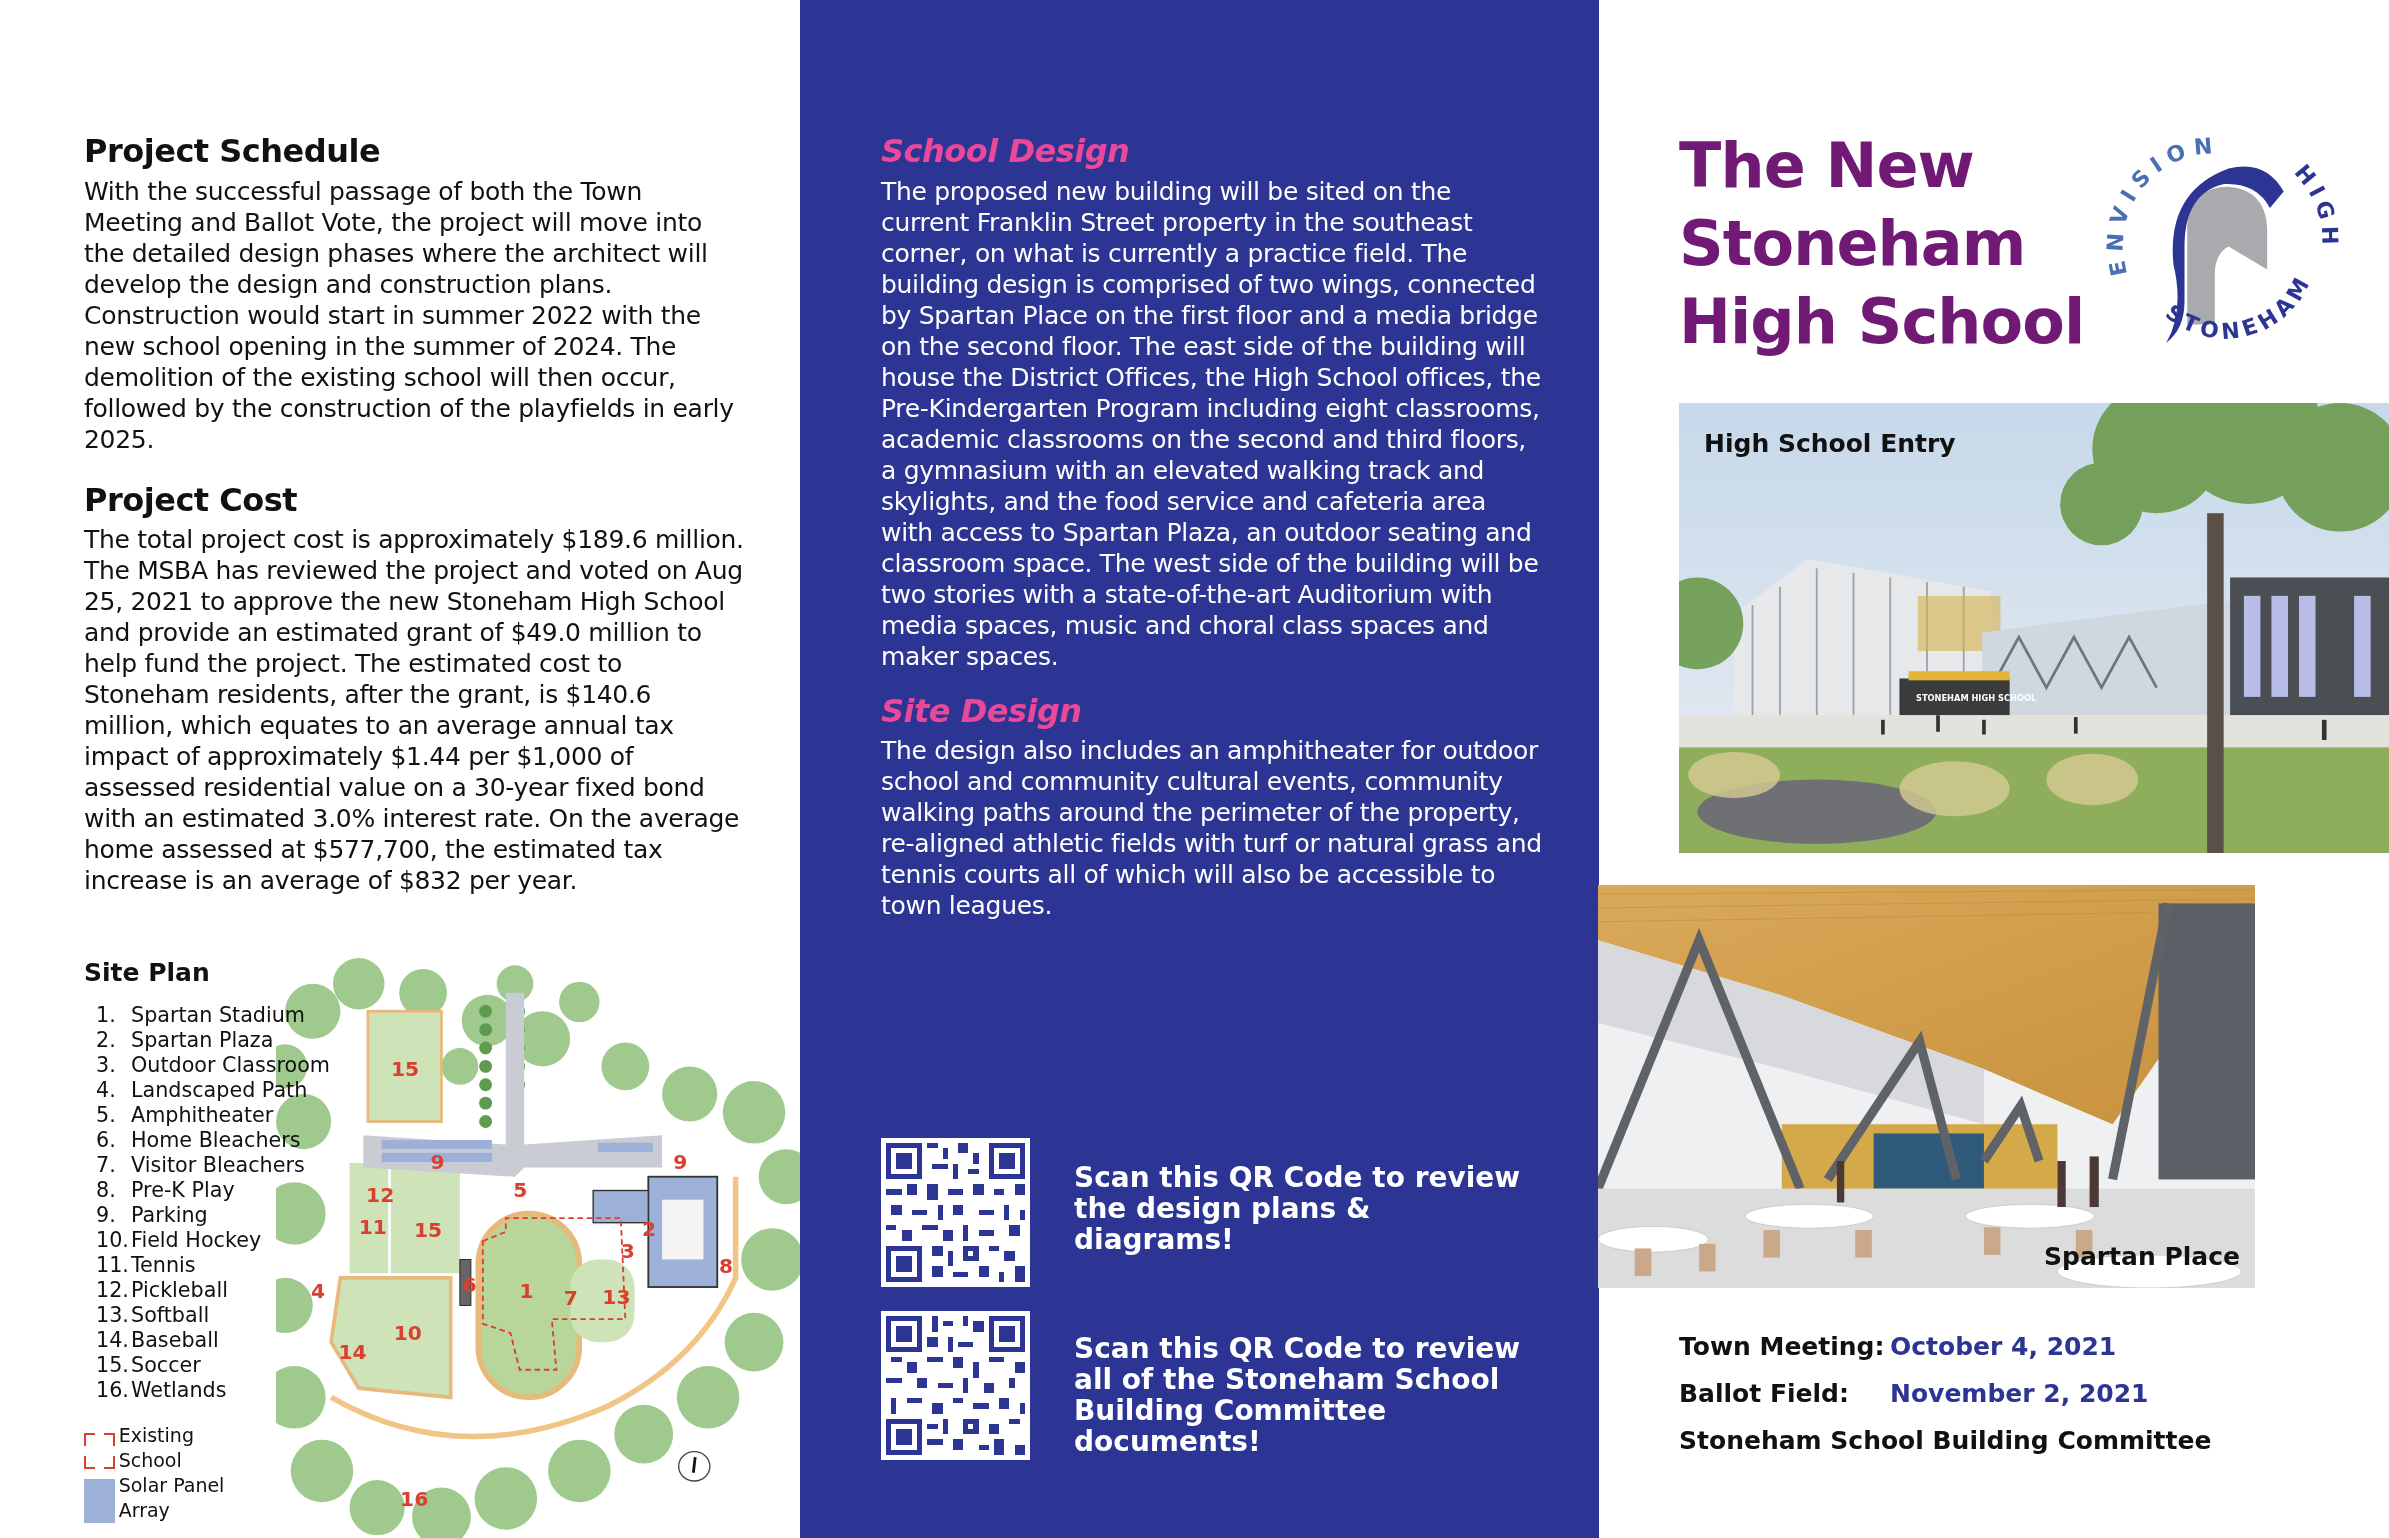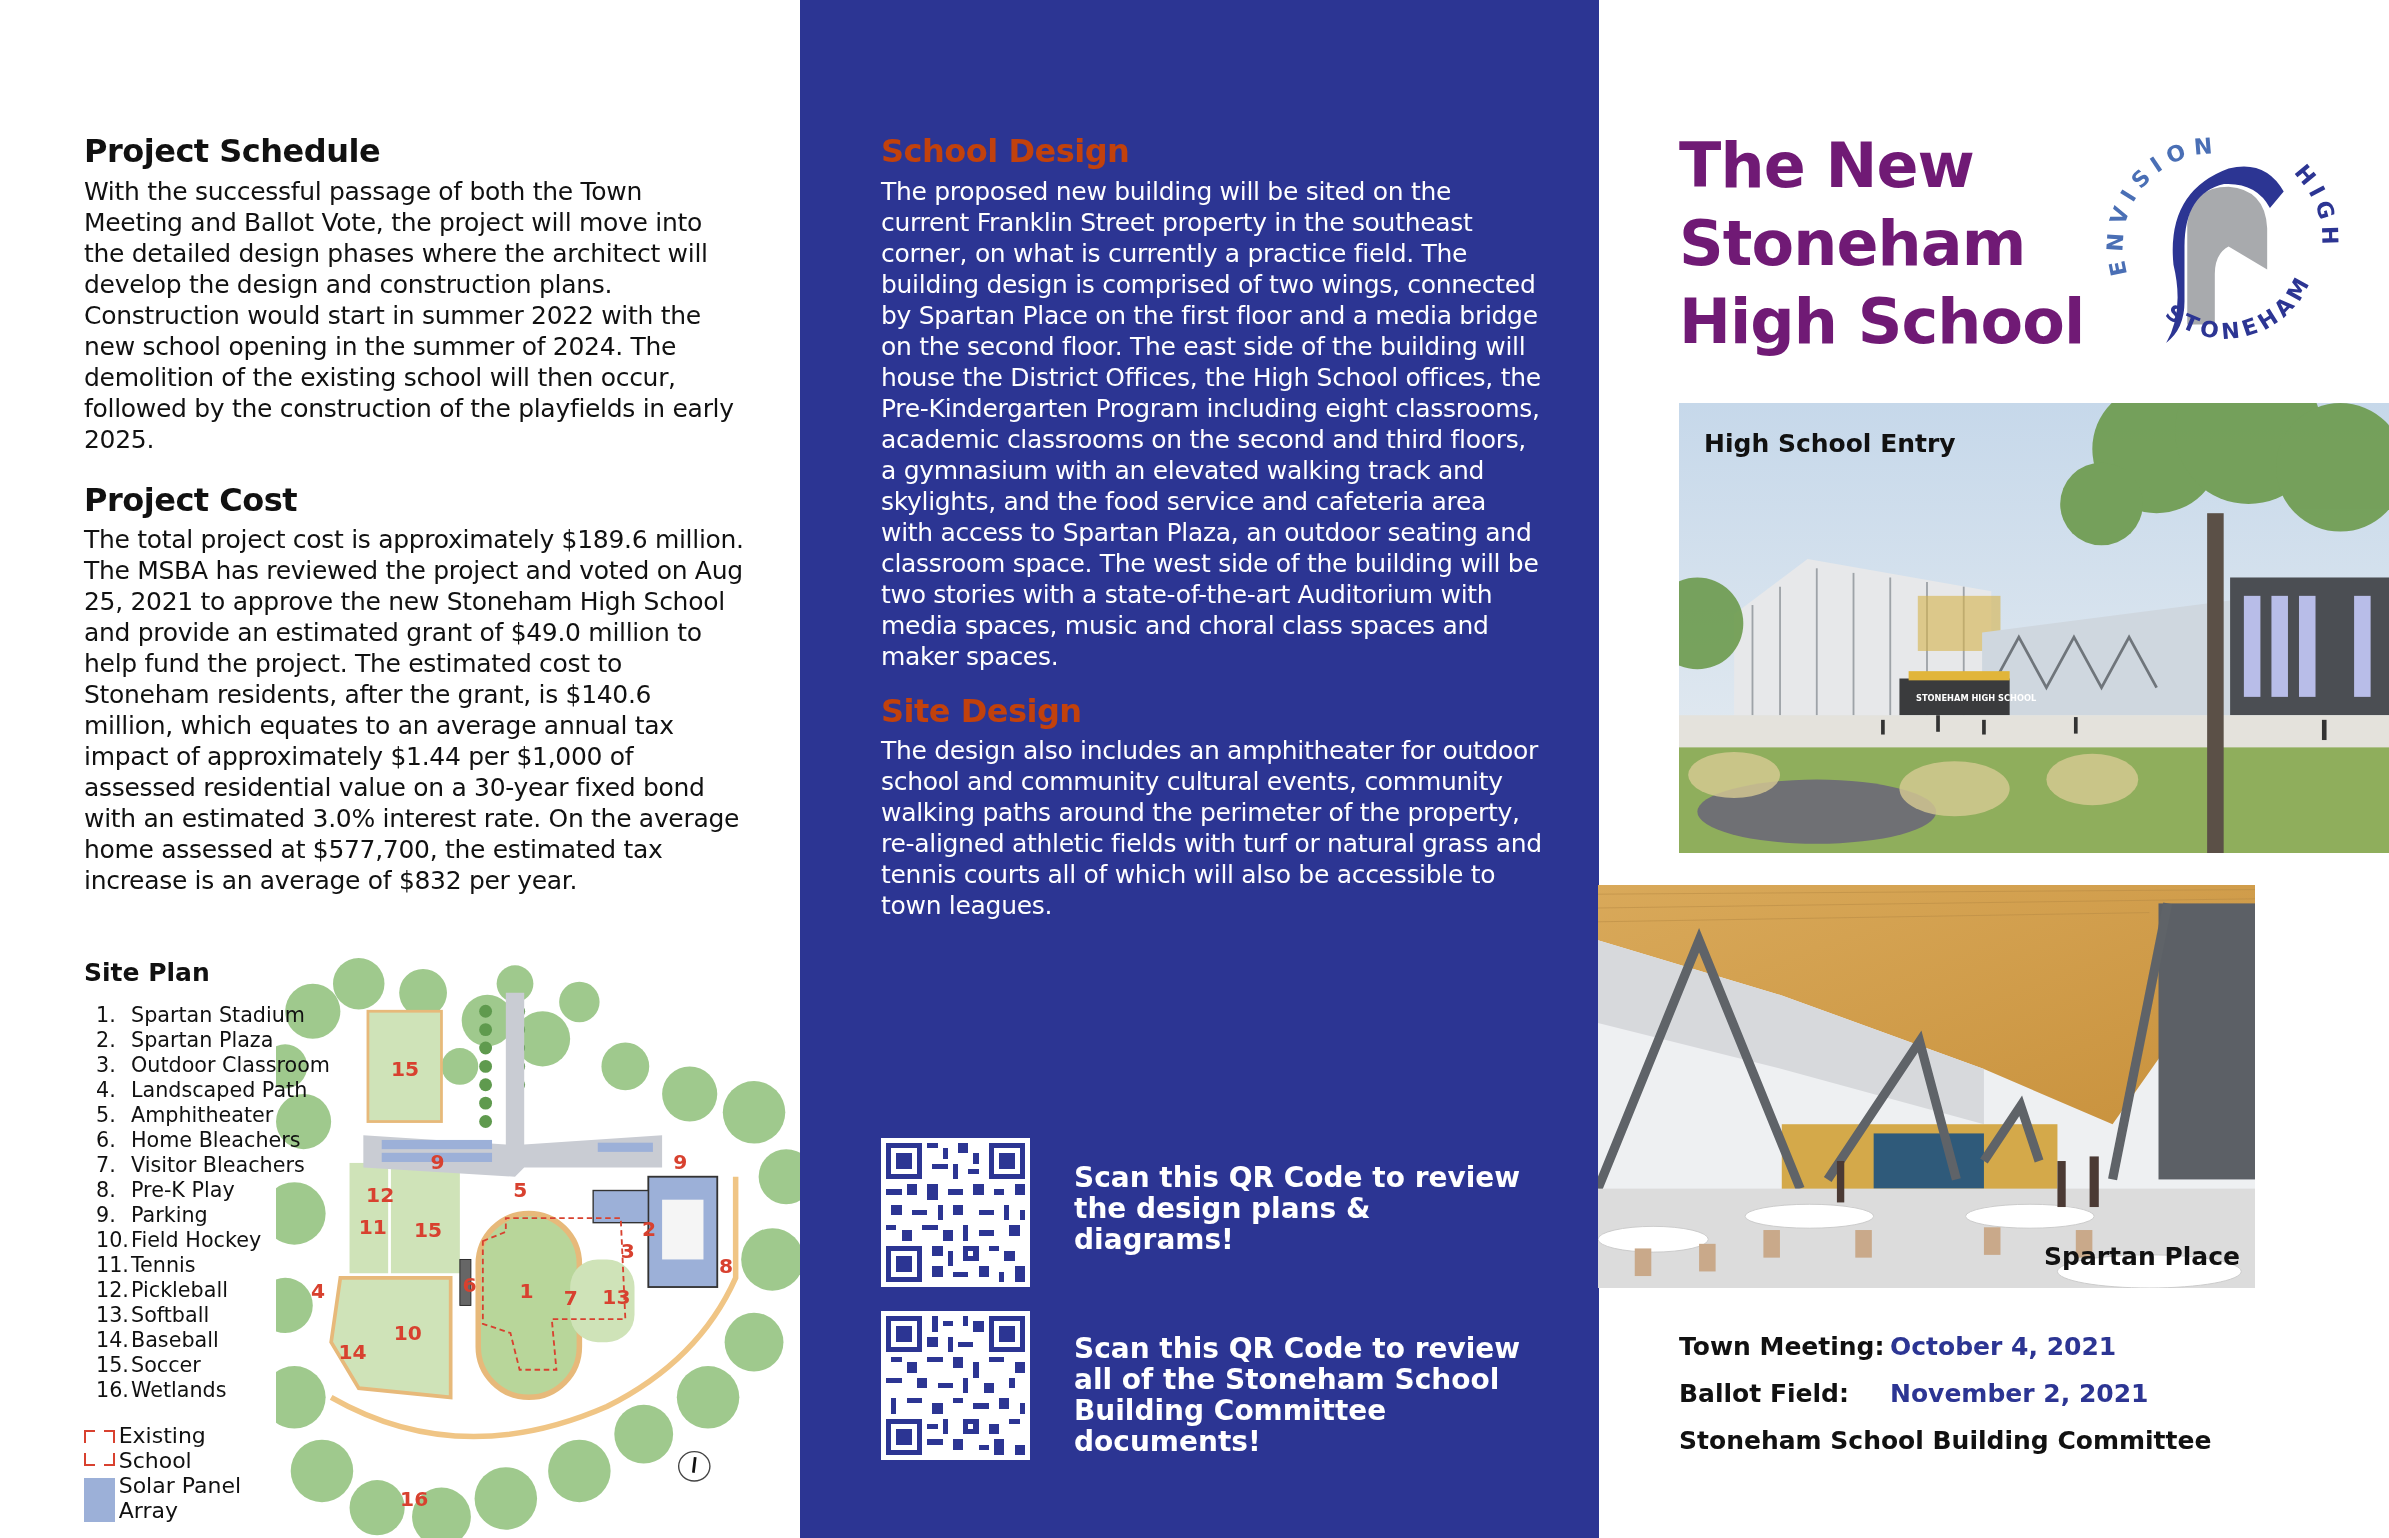--- a/index.html
+++ b/index.html
@@ -12,35 +12,35 @@
   #col-left .h2 { color:#111; margin-bottom:5.5px; }
   #col-left .body-text { color:#111; }
   #cost-block { margin-top:26px; }
 
   
   #siteplan-title { left:84px; top:958px; font-family:"DejaVu Sans", sans-serif; font-weight:bold; font-size:25px; color:#111; }
   #siteplan-list { left:84px; top:991px; list-style:none; margin:12px; padding:0; z-index:3; }
   #siteplan-list li { font-family:"DejaVu Sans", sans-serif; font-size:20.7px; line-height:25px; color:#111; white-space:nowrap; }
   #siteplan-list li .num { display:inline-block; width:35px; }
   #siteplan-legend { left:84px; top:1423px; z-index:3; }
-  .legend-row { display:flex; align-items:center; font-family:"DejaVu Sans", sans-serif; font-size:22px; line-height:25px; color:#111; }
+  .legend-row { display:flex; align-items:flex-end; font-family:"DejaVu Sans", sans-serif; font-size:19px; line-height:25px; color:#111; }
   .bracket-sym { width:31px; height:44px; position:relative; margin-right:3.7px; }
   .bracket-sym span { position:absolute; width:9.2px; height:11px; border-color:#d8412f; border-style:solid; border-width:0; }
   .bracket-sym .tl { left:0; top:3.7px; border-left-width:2.8px; border-top-width:2.8px; }
   .bracket-sym .tr { right:0; top:3.7px; border-right-width:2.8px; border-top-width:2.8px; }
   .bracket-sym .bl { left:0; bottom:3.7px; border-left-width:2.8px; border-bottom-width:2.8px; }
   .bracket-sym .br { right:0; bottom:3.7px; border-right-width:2.8px; border-bottom-width:2.8px; }
   .solar-sym { width:31px; height:44px; background:#9cb0d8; margin-right:3.7px; margin-top:3.7px; }
 
   #siteplan-map { left:276px; top:956px; width:524px; height:583px; z-index:1; }
 
   
   #panel-blue { left:800px; top:0; width:799px; height:1538px; background:#2c3593; }
   #col-mid { left:881px; top:132px; width:662px; }
-  #col-mid .h2 { color:#c2410c; margin-bottom:5.5px; }
+  #col-mid .h2 { color:#ec4899; margin-bottom:5.5px;font-style:italic; }
   #col-mid .body-text { color:#fff; line-height:31px; }
   #site-block { margin-top:20px; }
   .qr-row { position:absolute; left:881px; display:flex; align-items:flex-start; }
   .qr-box { width:149px; height:149px; background:#fff; position:relative; }
   .qr-text { font-family:"DejaVu Sans", sans-serif; font-weight:bold; font-size:28px; line-height:31px; color:#fff; margin-left:44px; width:450px; }
 
   
   #title-block { left:1679px; top:127px; color:#701a75; font-family:"DejaVu Sans", sans-serif; font-weight:bold; font-size:62px; line-height:78px; letter-spacing:-0.9px; }
   #logo { left:2100px; top:136px; width:248px; height:221px; }
   .photo { position:absolute; overflow:hidden; }

